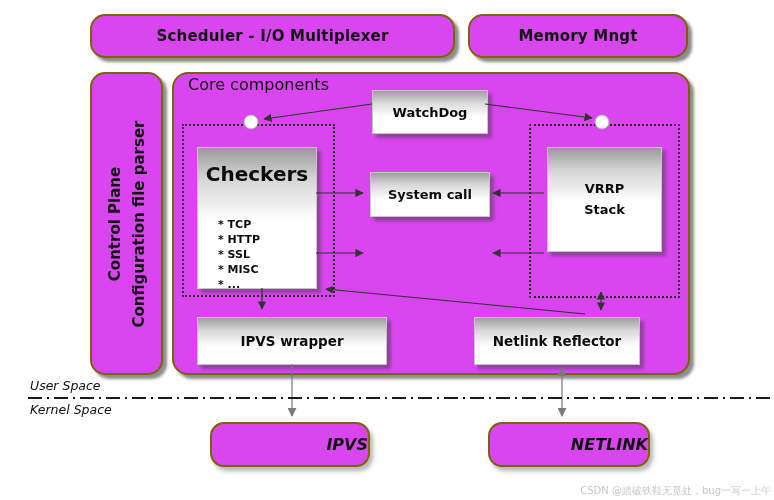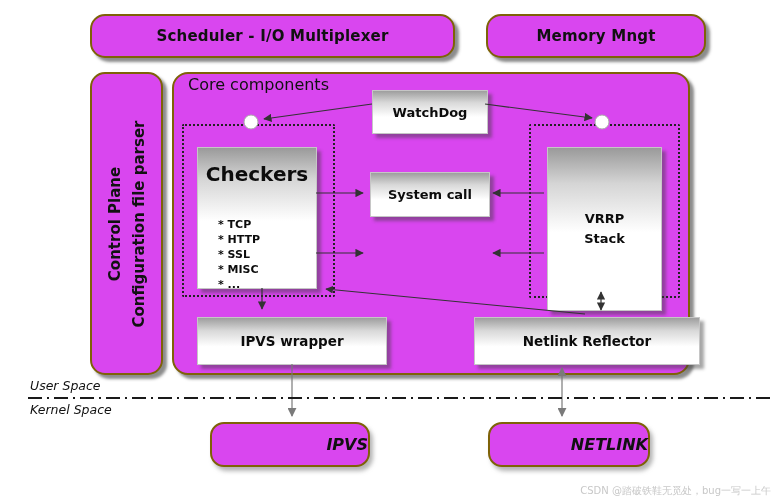--- a/index.html
+++ b/index.html
@@ -10,21 +10,21 @@
   }
   
   .gbox {
     position:absolute; background:#d946ef; border:2px solid #7E6208;
     border-radius:15px; box-shadow:4px 4px 3px rgba(45,45,45,0.55);
     box-sizing:border-box;
   }
   .title-box { display:flex; align-items:center; justify-content:center;
     font-weight:bold; font-size:15px; letter-spacing:0.2px; }
   .scheduler { left:90px; top:14px; width:365px; height:44px; }
-  .memory    { left:486px; top:14px; width:220px; height:44px; }
+  .memory    { left:468px; top:14px; width:220px; height:44px; }
   .control-plane { left:90px; top:72px; width:73px; height:303px; }
   .vtext {
     position:absolute; left:50%; top:50%;
     transform:translate(-50%,-50%) rotate(-90deg);
     white-space:nowrap; text-align:center;
     font-weight:bold; font-size:15px; line-height:1.6;
   }
   .core { left:172px; top:72px; width:518px; height:303px; border-radius:16px; }
   .core-label { position:absolute; left:14px; top:1px; font-weight:normal; font-size:16px; }
 
@@ -47,25 +47,25 @@
   }
   .watchdog   { left:198px; top:16px;  width:116px; height:44px; }
   .syscall    { left:196px; top:98px;  width:120px; height:45px; }
   .smtp       { left:196px; top:157px; width:120px; height:47px; font-size:14px; }
   .checkers   { left:23px;  top:73px;  width:120px; height:142px;
                 flex-direction:column; justify-content:flex-start;
                 background:linear-gradient(180deg,#9a9a9a 0%,#d5d5d5 22%,#ffffff 52%); }
   .chk-title  { margin-top:14px; font-size:20px; width:100%; text-align:center; }
   .chk-items  { margin-top:31px; width:100%; text-align:left; padding-left:20px;
                 box-sizing:border-box; font-size:11px; line-height:15px; }
-  .vrrp       { left:373px; top:73px; width:115px; height:164px;
+  .vrrp       { left:373px; top:73px; width:115px; height:105px;
                 flex-direction:column; line-height:1.55;
                 background:linear-gradient(180deg,#9a9a9a 0%,#d5d5d5 22%,#ffffff 52%); }
   .ipvs-wrapper      { left:23px;  top:243px; width:190px; height:48px; font-size:13.5px; }
-  .netlink-reflector { left:300px; top:243px; width:226px; height:48px; font-size:13.5px; }
+  .netlink-reflector { left:300px; top:243px; width:166px; height:48px; font-size:13.5px; }
 
   
   .space-label { position:absolute; font-weight:normal; font-style:italic; font-size:12.5px; }
   .user-space   { left:30px; top:378px; }
   .kernel-space { left:30px; top:402px; }
 
   
   .kbox { border-radius:14px; box-shadow:3px 4px 4px rgba(120,120,120,0.55);
           display:flex; align-items:center; justify-content:flex-end;
           font-weight:bold; font-style:italic; font-size:16px; }

